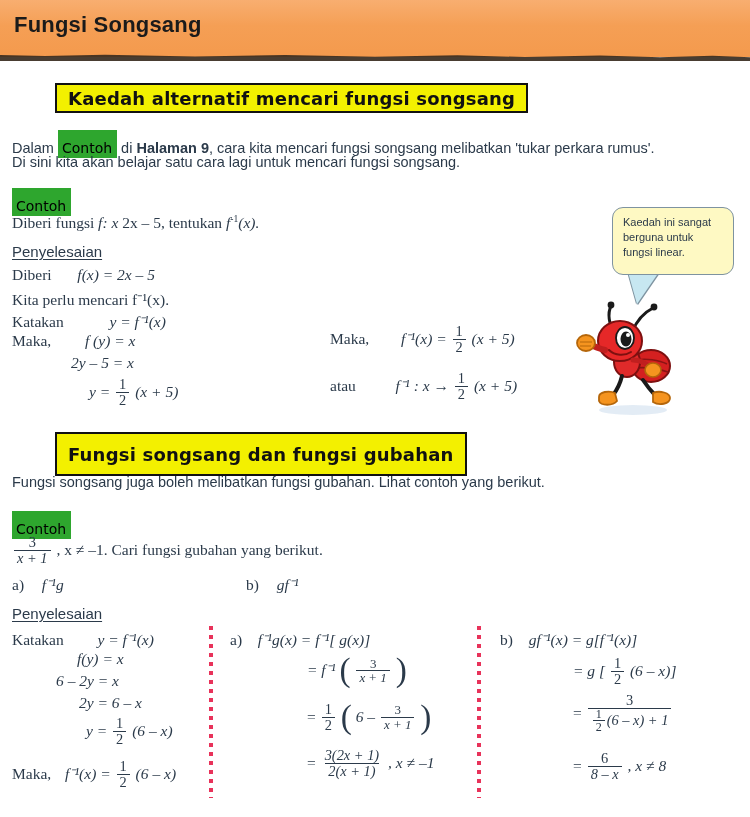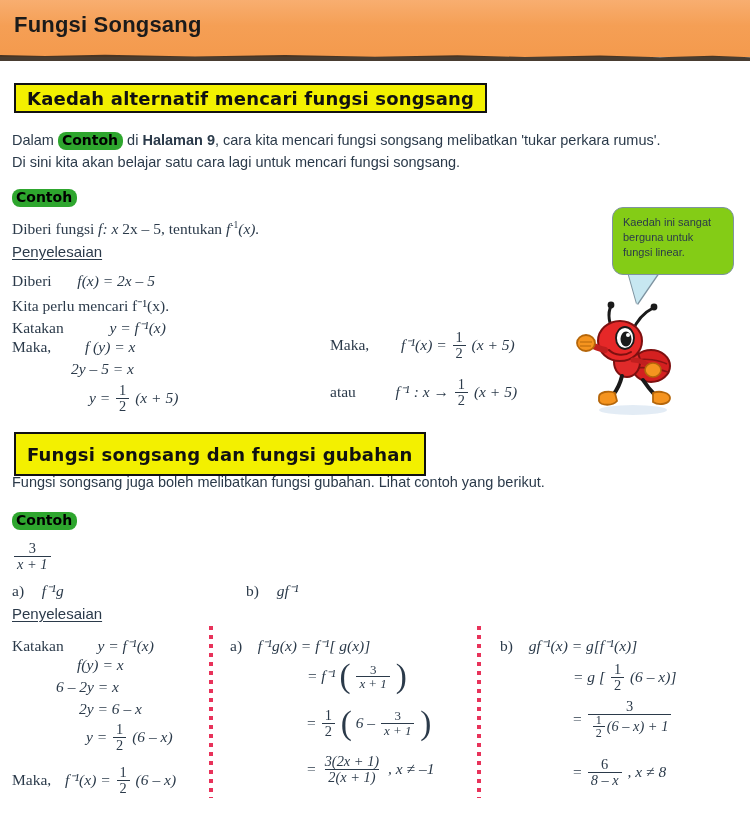--- a/index.html
+++ b/index.html
@@ -49,33 +49,33 @@
     border: 2px solid #111;
     display: flex;
     align-items: center;
     padding: 0 11px;
     font-family: "DejaVu Sans", sans-serif;
     font-weight: bold;
     font-size: 18px;
     color: #111;
     white-space: nowrap;
     letter-spacing: 0.2px;
+    margin-left: 41px;
   }
 
   
   .green-tag {
     display: inline-block;
     background: #2ea62e;
     color: #000;
-    font-weight: bold;
-    padding: 1px 5px 2px 4px;
+    font-weight: normal;
+    padding: 11px 5px 2px 4px;
     font-size: 14px;
     line-height: 1.1;
     font-family: "DejaVu Sans", sans-serif;
-    border-radius: 8px;
   }
 
   .para {
     position: absolute;
     font-size: 14.5px;
     line-height: 20px;
     color: #2b3a4a;
   }
   .b { font-weight: bold; }
 
@@ -107,28 +107,28 @@
   .paren-big {
     display: inline-block;
     font-size: 2.15em;
     font-weight: 300;
     vertical-align: middle;
     line-height: 0.62;
     position: relative;
     top: -1px;
     font-family: "Liberation Serif", serif;
   }
-  .row { position: absolute; white-space: nowrap; margin-top: 6px; }
+  .row { position: absolute; white-space: nowrap; }
 
   
   .bubble {
     position: absolute;
     left: 612px; top: 207px;
     width: 122px; height: 68px;
-    background: #84cc16;
+    background: #fef9c3;
     border: 1.6px solid #7e93a0;
     border-radius: 11px;
     font-size: 11px;
     line-height: 15px;
     color: #2b3a4a;
     padding: 7px 8px 0 10px;
   }
   .bubble-tail {
     position: absolute;
     left: 628px; top: 272px;
@@ -276,20 +276,21 @@
 
 <div style="position:absolute; left:12px; top:511px;">
   <span class="green-tag">Contoh</span>
 </div>
 
 <div class="row math" style="left:12px; top:536px;">
   <span class="frac">
     <span class="num">3</span>
     <span class="den mi">x + 1</span>
   </span>
+  <span>, x ≠ –1. Cari fungsi gubahan yang berikut.</span>
 </div>
 
 <div class="row math" style="left:12px; top:573px;">
   <span>a)</span>
   <span style="display:inline-block;width:10px"></span>
   <span class="mi">f⁻¹g</span>
 </div>
 <div class="row math" style="left:246px; top:573px;">
   <span>b)</span>
   <span style="display:inline-block;width:10px"></span>

